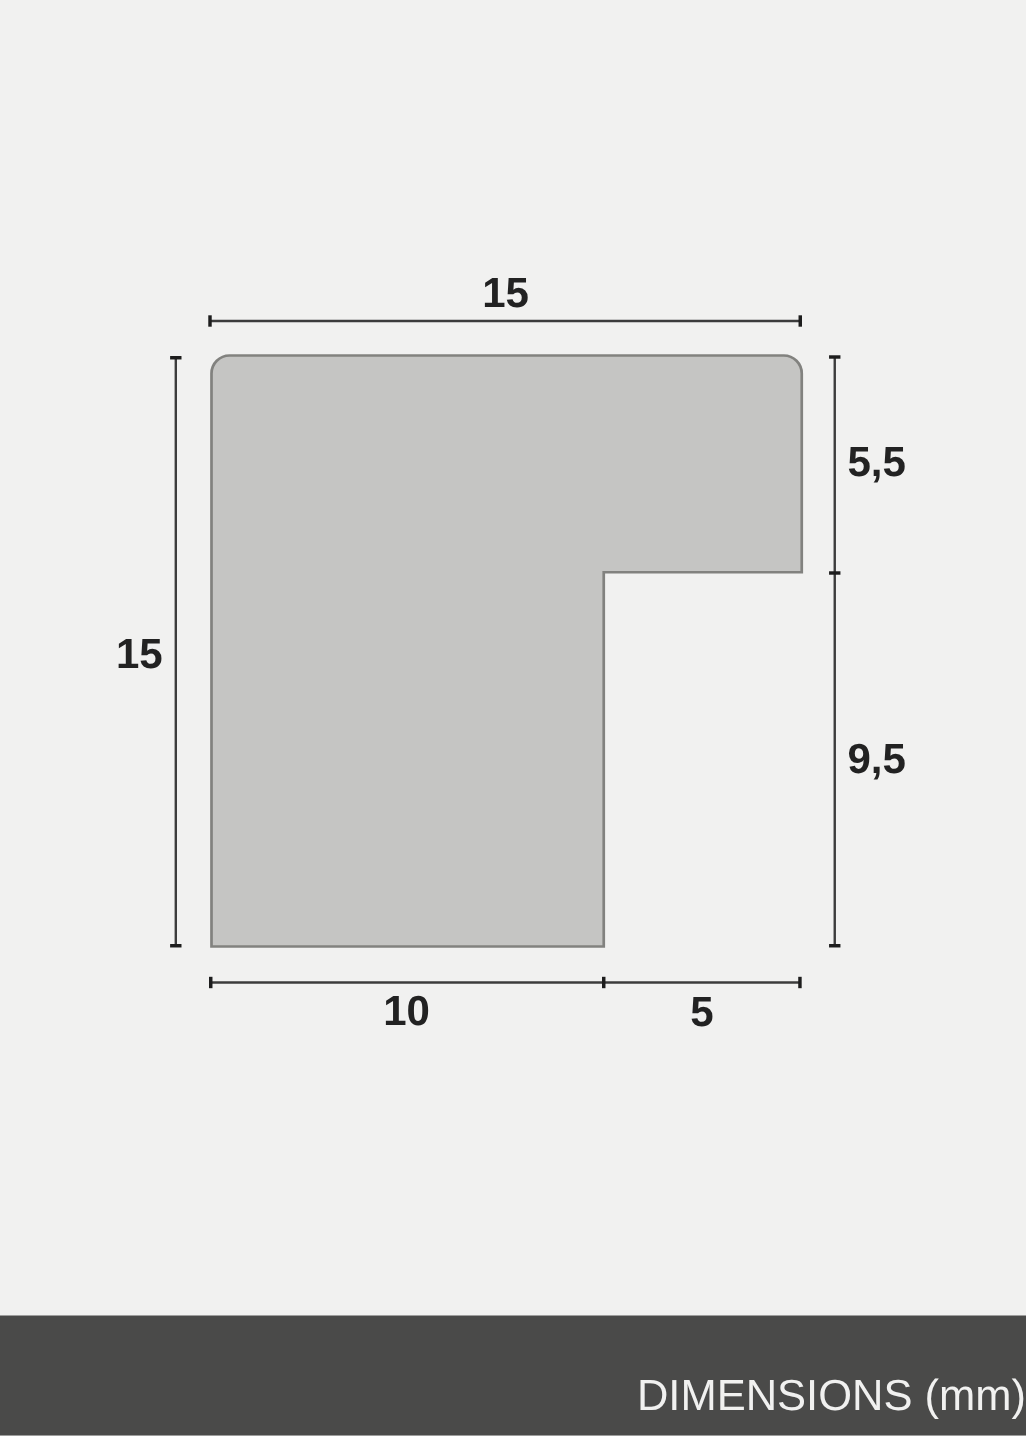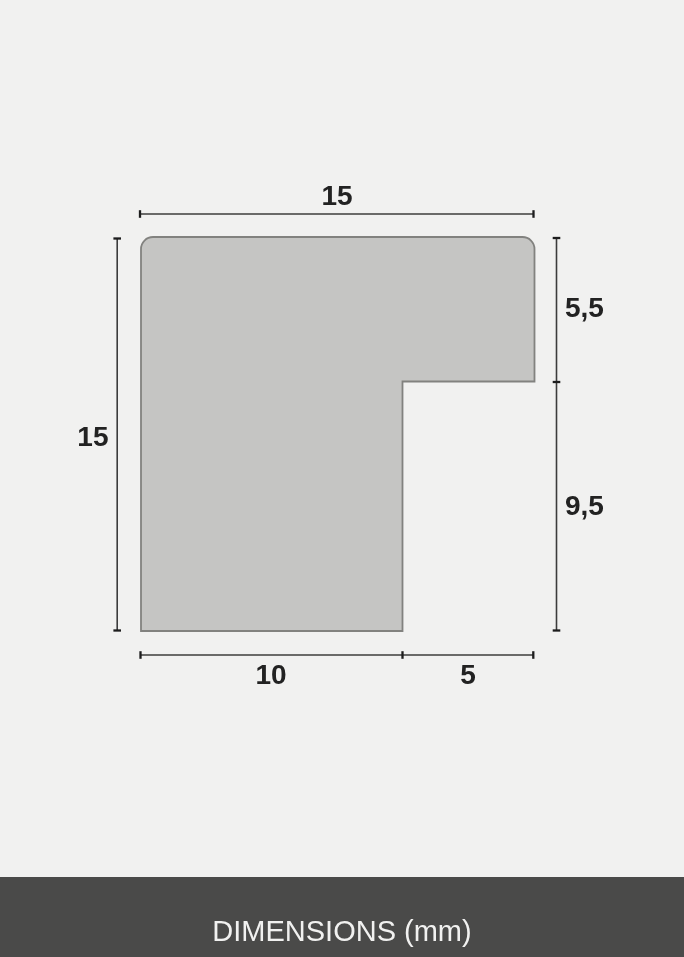--- a/index.html
+++ b/index.html
@@ -1,19 +1,19 @@
 <!DOCTYPE html>
 <html><head>
 <meta charset="utf-8">
 <style>
   html,body{margin:0;padding:0;}
   body{width:684px;height:957px;background:#f1f1f0;overflow:hidden;font-family:"Liberation Sans",sans-serif;position:relative;}
   svg{display:block;}
   .footer{position:absolute;left:0;top:877px;width:684px;height:80px;background:#4a4a49;}
-  .footer-text{position:absolute;left:0;top:917px;width:684px;text-align:center;color:#f1f1f0;font-size:29px;letter-spacing:0px;line-height:1;}
+  .footer-text{position:absolute;left:0;top:917px;width:684px;text-align:right;color:#f1f1f0;font-size:29px;letter-spacing:0px;line-height:1;}
 </style>
 </head>
 <body>
 
 <svg width="684" height="877" viewBox="0 0 684 877" xmlns="http://www.w3.org/2000/svg">
 
   <path d="M 153,237 H 522.5 A 12 12 0 0 1 534.5,249 V 381.5 H 402.5 V 631 H 141 V 249 A 12 12 0 0 1 153,237 Z" fill="#c5c5c3" stroke="#82827f" stroke-width="1.8"></path>
 
   <g stroke="#3c3c3c" stroke-width="1.6">
     <line x1="140" y1="214" x2="533.5" y2="214"></line>

